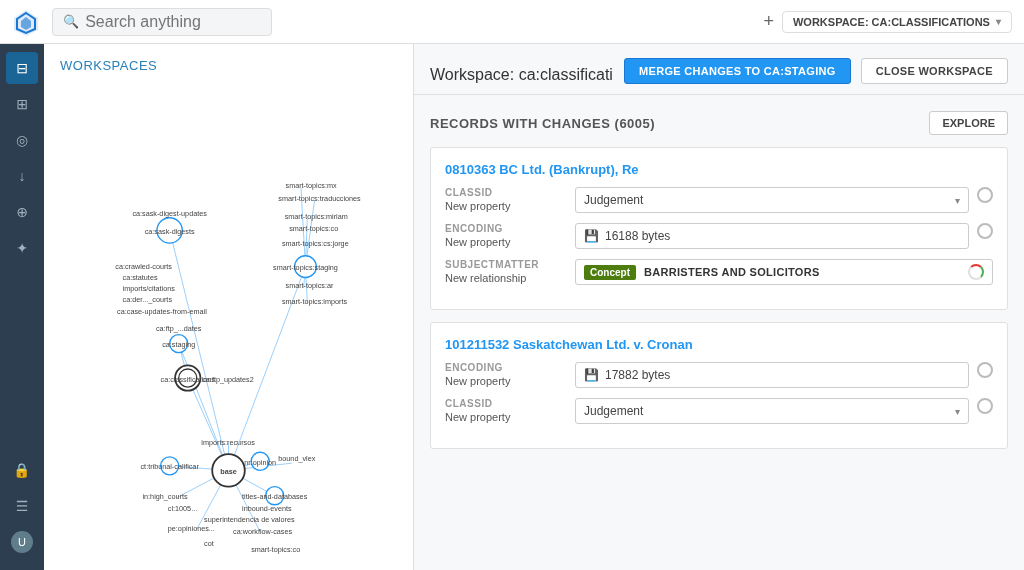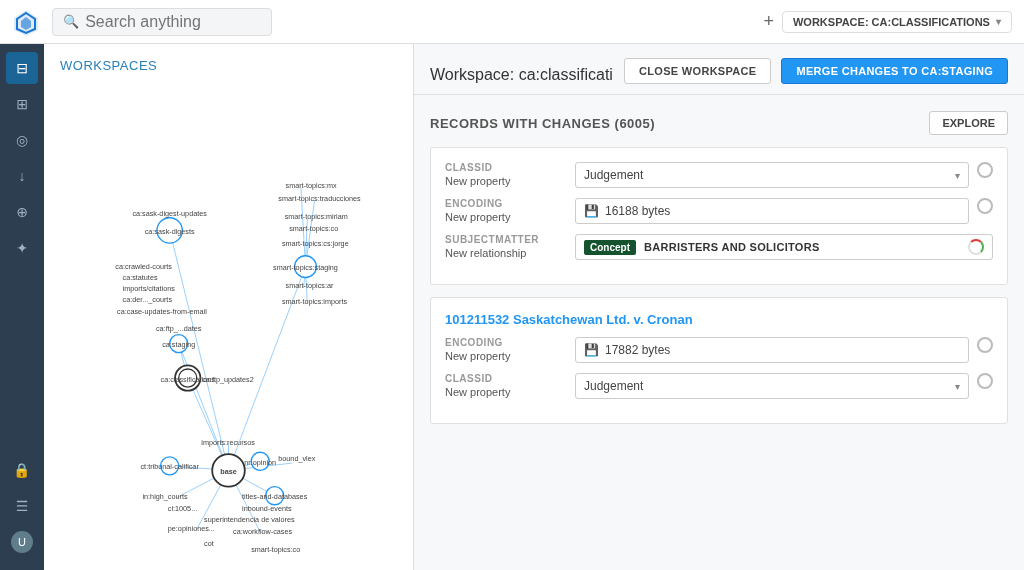--- a/index.html
+++ b/index.html
@@ -94,21 +94,21 @@
       display: flex; align-items: center; border: 1px solid #ccc; border-radius: 3px;
       background: #fff; padding: 5px 8px; font-size: 12px; color: #444; gap: 6px; min-width: 180px;
     }
     .field-bytes .disk-icon { font-size: 12px; color: #888; }
 
     .field-concept {
       display: flex; align-items: center; border: 1px solid #ccc; border-radius: 3px;
       background: #fff; padding: 4px 8px; gap: 8px; min-width: 220px;
     }
     .concept-badge {
-      background: #14532d; color: #fff; font-size: 10px; font-weight: bold;
+      background: #4d7c0f; color: #fff; font-size: 10px; font-weight: bold;
       padding: 2px 6px; border-radius: 2px;
     }
     .concept-text { font-size: 11px; color: #333; flex: 1; font-weight: bold; letter-spacing: 0.3px; }
     .concept-spinner {
       width: 16px; height: 16px; border-radius: 50%;
       border: 2px solid #e0e0e0; border-top-color: #e53935; border-right-color: #4caf50;
     }
 
     .radio-circle {
       width: 16px; height: 16px; border-radius: 50%; border: 2px solid #bbb;
@@ -268,31 +268,32 @@
         <text class="node-label" x="158" y="513" font-size="7">cot</text>
 
         <text class="node-label" x="210" y="520" font-size="7">smart-topics:co</text>
       </svg>
     </div>
   </div>
 
   <div class="right-panel">
     <div class="right-panel-header">
       <h2 class="workspace-title">Workspace: ca:classificati</h2>
+      <button class="btn btn-primary">MERGE CHANGES TO CA:STAGING</button>
       <button class="btn btn-default">CLOSE WORKSPACE</button>
-      <button class="btn btn-primary">MERGE CHANGES TO CA:STAGING</button>
     </div>
 
     <div class="right-panel-body">
       <div class="records-header">
         <span class="records-title">RECORDS WITH CHANGES (6005)</span>
         <button class="btn-explore">EXPLORE</button>
       </div>
 
       <div class="record-card">
+        <a class="record-link">0810363 BC Ltd. (Bankrupt), Re</a>
 
         <div class="field-block">
           <div class="field-label-col">
             <div class="field-label-category">CLASSID</div>
             <div class="field-label-type">New property</div>
           </div>
           <div class="field-value-col">
             <div class="field-dropdown">
               <span>Judgement</span>
               <span class="dd-arrow">▾</span>

